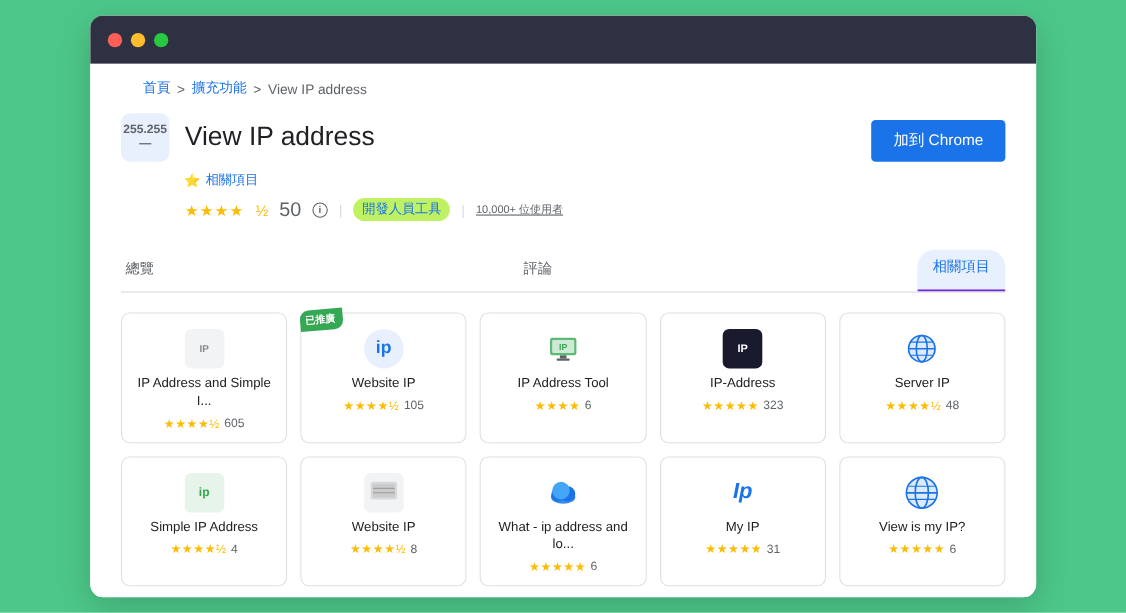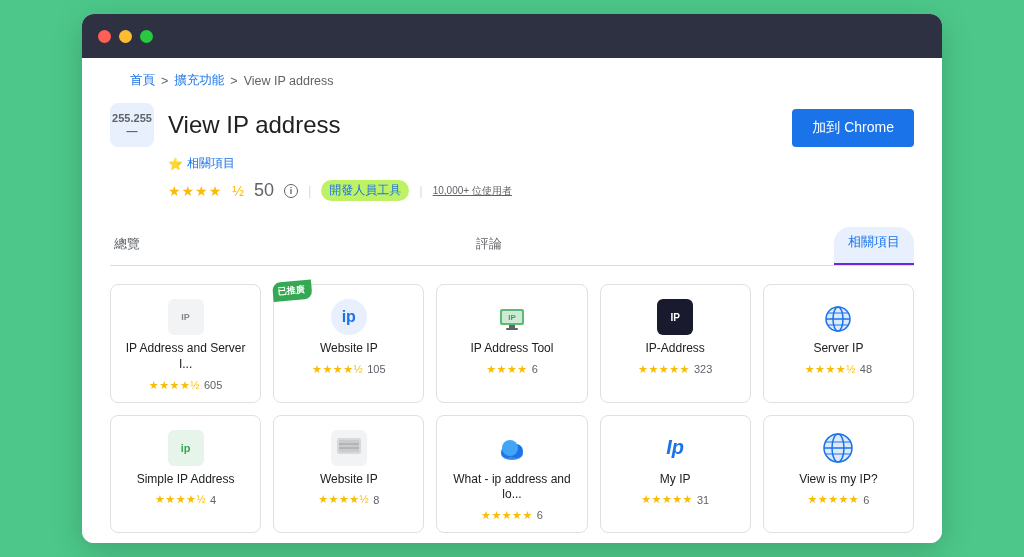--- a/index.html
+++ b/index.html
@@ -194,21 +194,21 @@
       flex-direction: column;
       align-items: center;
       gap: 6px;
       position: relative;
       cursor: pointer;
     }
     .card-icon {
       width: 36px;
       height: 36px;
       display: flex;
-      align-items: flex-end;
+      align-items: center;
       justify-content: center;
       font-size: 20px;
     }
     .card-name {
       font-size: 12px;
       color: #202124;
       text-align: center;
       line-height: 1.3;
       max-width: 100%;
     }
@@ -328,21 +328,21 @@
       <div class="tab">評論</div>
       <div class="tab active">相關項目</div>
     </div>
 
     <div class="related-grid">
 
       <div class="related-card">
         <div class="card-icon">
           <div class="ip-icon-box" style="font-size:9px;font-weight:bold;color:#888;background:#f1f3f4;">IP</div>
         </div>
-        <span class="card-name">IP Address and Server I...</span>
+        <span class="card-name">IP Address and Simple I...</span>
         <div class="card-stars-row">
           <span class="card-stars">★★★★½</span>
           <span class="card-count">605</span>
         </div>
       </div>
 
       <div class="related-card">
         <div class="badge-promoted">已推廣</div>
         <div class="card-icon">
           <div style="width:36px;height:36px;background:#e8f0fe;border-radius:50%;display:flex;align-items:center;justify-content:center;font-size:16px;color:#1a73e8;font-weight:bold;">ip</div>

